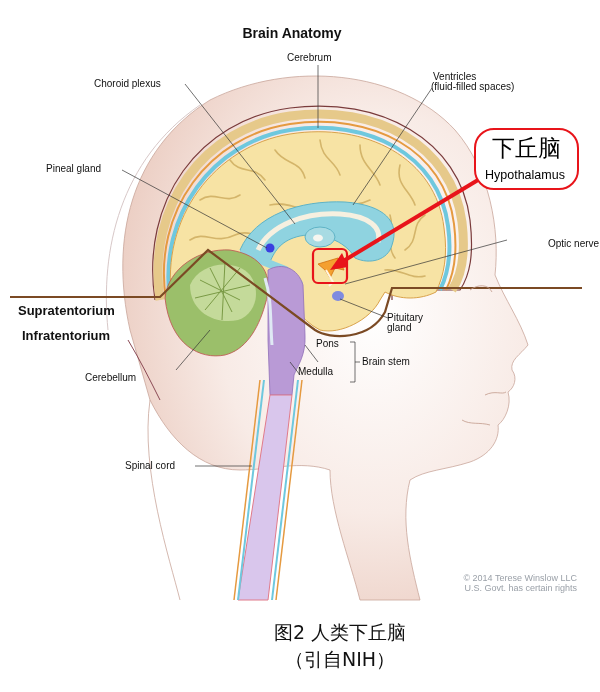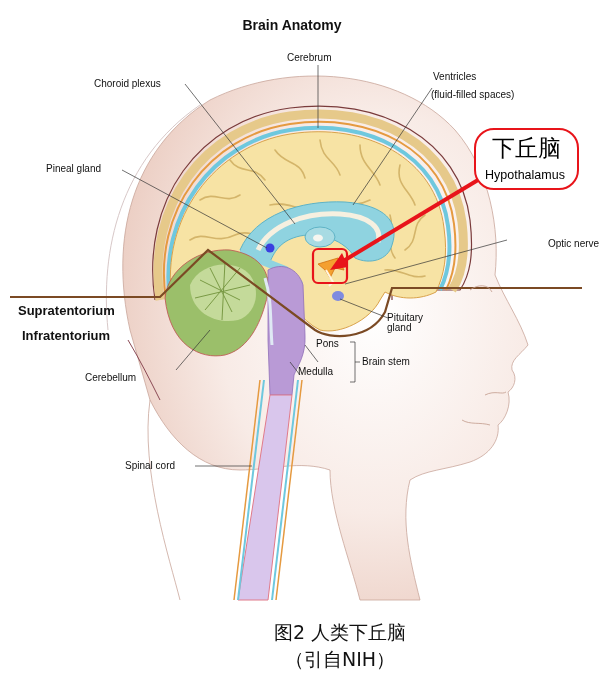--- a/index.html
+++ b/index.html
@@ -1,21 +1,21 @@
 <!DOCTYPE html>
 <html><head>
 <meta charset="utf-8">
 <style>
   html, body { margin: 0; padding: 0; background: #ffffff; }
   body { width: 600px; height: 692px; position: relative; overflow: hidden;
          font-family: "Liberation Sans", sans-serif; color: #111; }
   .stage { position: absolute; left: 0; top: 0; width: 600px; height: 692px; }
   svg.art { position: absolute; left: 0; top: 0; }
   .lbl { position: absolute; font-size: 10px; line-height: 14px; white-space: nowrap; color: #111; }
-  .title { position: absolute; left: 0; width: 584px; top: 17px; text-align: center;
+  .title { position: absolute; left: 0; width: 584px; top: 25px; text-align: center;
            font-weight: bold; font-size: 14px; }
   .bold { font-weight: bold; font-size: 13px; margin-top: 28px; }
   .callout { position: absolute; left: 474px; top: 128px; width: 105px; height: 62px;
              border: 2.5px solid #e8141a; border-radius: 20px; background: #fff; box-sizing: border-box; }
   .callout .cn { position: absolute; left: 0; right: 0; top: 4px; text-align: center;
                  font-family: "DejaVu Sans", sans-serif; font-size: 23px; line-height: 28px; color: #000; }
   .callout .en { position: absolute; left: 9px; top: 38px; font-size: 12.5px; color: #000; }
   .modified { position: absolute; left: 457px; top: 549px; font-size: 16px; color: #9aa0a8; }
   .copy { position: absolute; left: 455px; top: 573px; font-size: 9px; line-height: 10px; color: #9aa0a8; text-align: right; width: 122px; }
   .caption { position: absolute; left: 0; width: 600px; text-align: center;
@@ -147,34 +147,38 @@
       <path d="M485 395 C495 390 502 395 506 392"></path>
       <path d="M462 420 C470 425 480 422 490 425"></path>
     </g>
   </svg>
 
   <div class="title">Brain Anatomy</div>
 
   <div class="lbl" style="left:287px;top:51px;">Cerebrum</div>
   <div class="lbl" style="left:94px;top:77px;">Choroid plexus</div>
   <div class="lbl" style="left:433px;top:70px;">Ventricles</div>
-  <div class="lbl" style="left:431px;top:88px;">(fluid-filled spaces)</div>
+  <div class="lbl" style="left:431px;top:80px;">(fluid-filled spaces)</div>
   <div class="lbl" style="left:46px;top:162px;">Pineal gland</div>
   <div class="lbl" style="left:508px;top:237px;margin-left:40px;">Optic nerve</div>
   <div class="lbl bold" style="left:18px;top:276px;">Supratentorium</div>
   <div class="lbl bold" style="left:22px;top:301px;">Infratentorium</div>
   <div class="lbl" style="left:387px;top:311px;">Pituitary</div>
   <div class="lbl" style="left:387px;top:321px;">gland</div>
   <div class="lbl" style="left:316px;top:337px;">Pons</div>
   <div class="lbl" style="left:362px;top:355px;">Brain stem</div>
   <div class="lbl" style="left:298px;top:365px;">Medulla</div>
   <div class="lbl" style="left:85px;top:371px;">Cerebellum</div>
   <div class="lbl" style="left:125px;top:459px;">Spinal cord</div>
 
   <div class="callout">
     <div class="cn">下丘脑</div>
     <div class="en">Hypothalamus</div>
   </div>
 
+  <div class="copy">
+    <div>© 2014 Terese Winslow LLC</div>
+    <div>U.S. Govt. has certain rights</div>
+  </div>
 
   <div class="caption" style="top:620px;">图2  人类下丘脑</div>
   <div class="caption" style="top:647px;">（引自NIH）</div>
 </div>
 
 </body></html>

